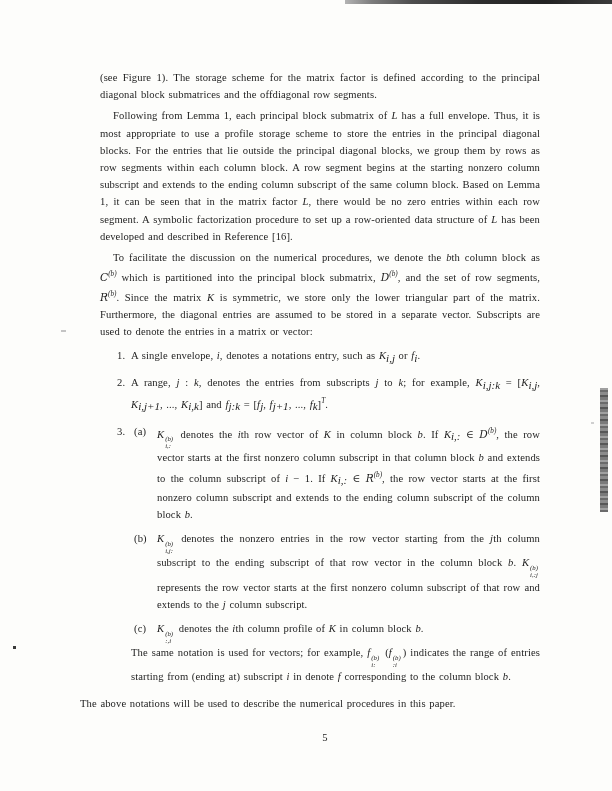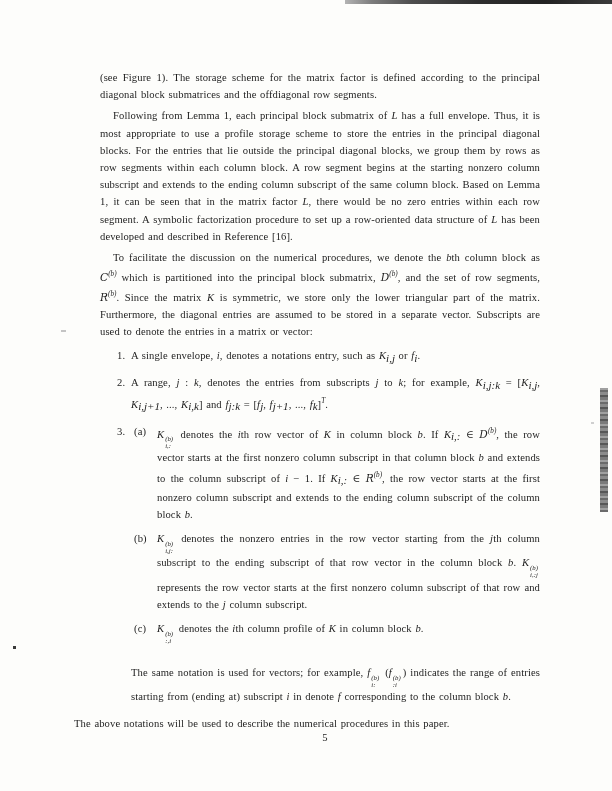--- a/index.html
+++ b/index.html
@@ -13,22 +13,22 @@
   }
   .page{position:absolute;inset:0}
   .text-flow{
     position:absolute;left:72px;top:53px;width:468px;
     font-size:10.6px;line-height:17.2px;
     letter-spacing:0.1px;word-spacing:0.9px;
   }
   .text-flow > :first-child{margin-top:16px}
   .para{text-align:justify;margin:4px 0 0 28px}
   .indent{text-indent:13px}
-  .plist{margin-left:59px;margin-top:20px}
-  .flush{margin-left:2px;margin-top:9px}
+  .plist{margin-left:59px;margin-top:0}
+  .flush{margin-left:8px;margin-top:9px}
   .li{position:relative;text-align:justify;margin-top:7px}
   .li1{margin-left:45px;padding-left:14px}
   .li2{margin-left:62px;padding-left:23px}
   .li .marker{position:absolute;left:0;top:0}
   .mi{font-style:italic}
   .cal{font-style:italic;font-family:"DejaVu Serif",serif}
   .msub{font-size:11px;font-style:italic;vertical-align:-2.5px;letter-spacing:0;word-spacing:0}
   .msup{font-size:7.2px;font-style:italic;vertical-align:4.5px;letter-spacing:0;word-spacing:0}
   .ss{
     display:inline-flex;flex-direction:column;

